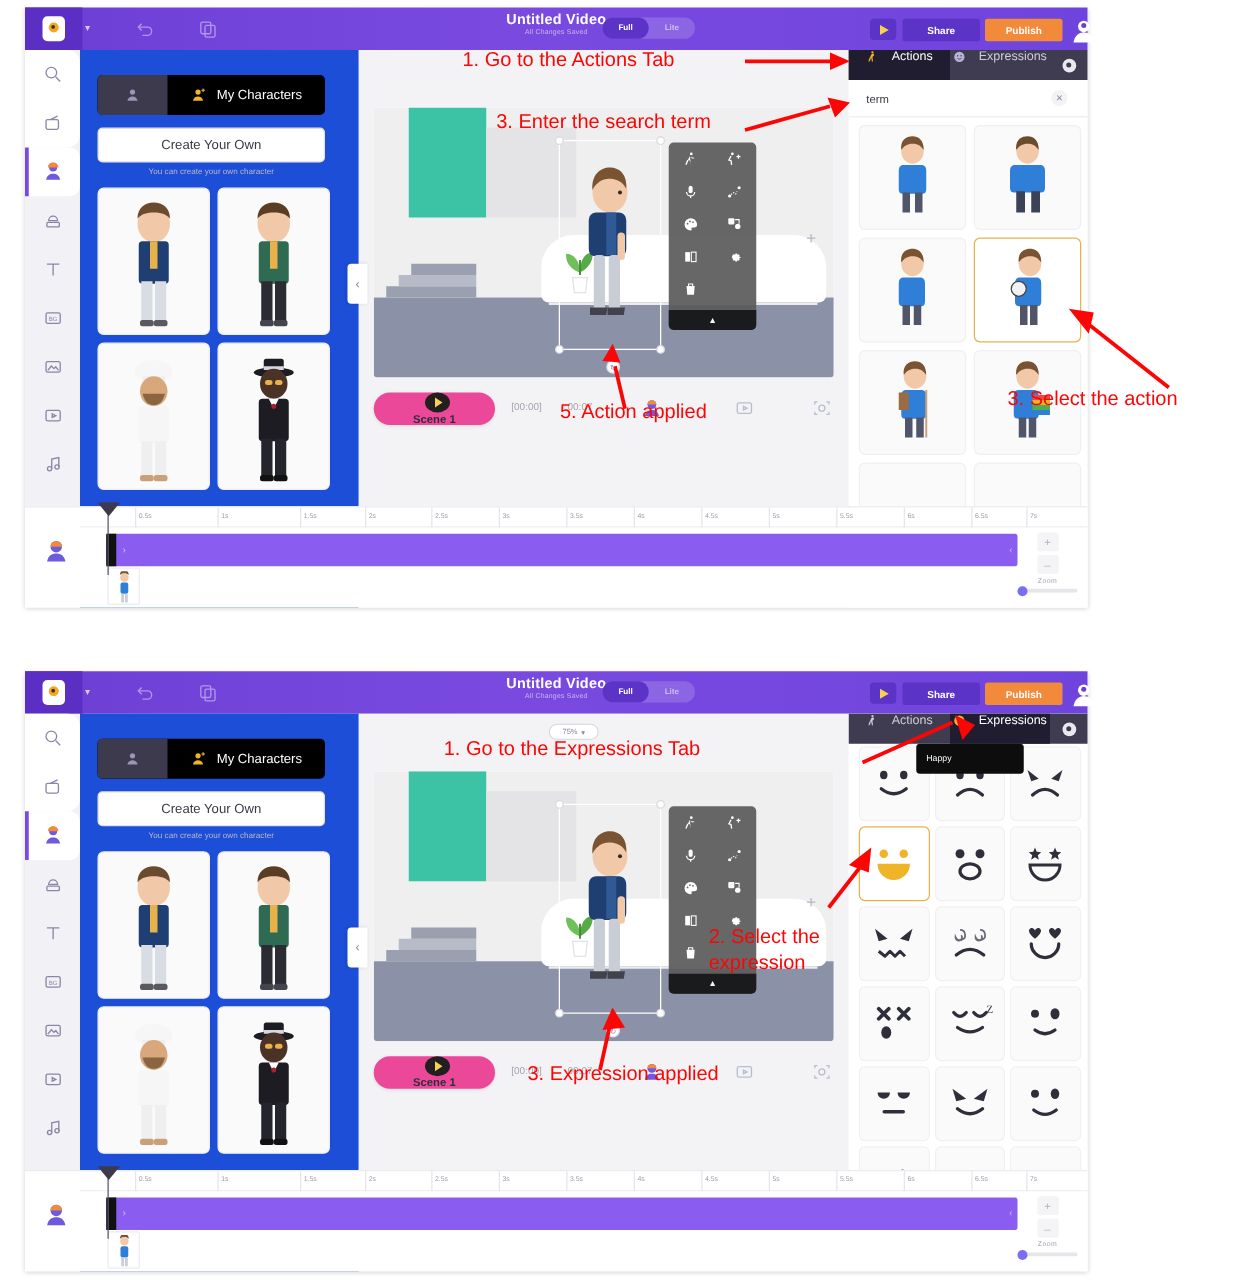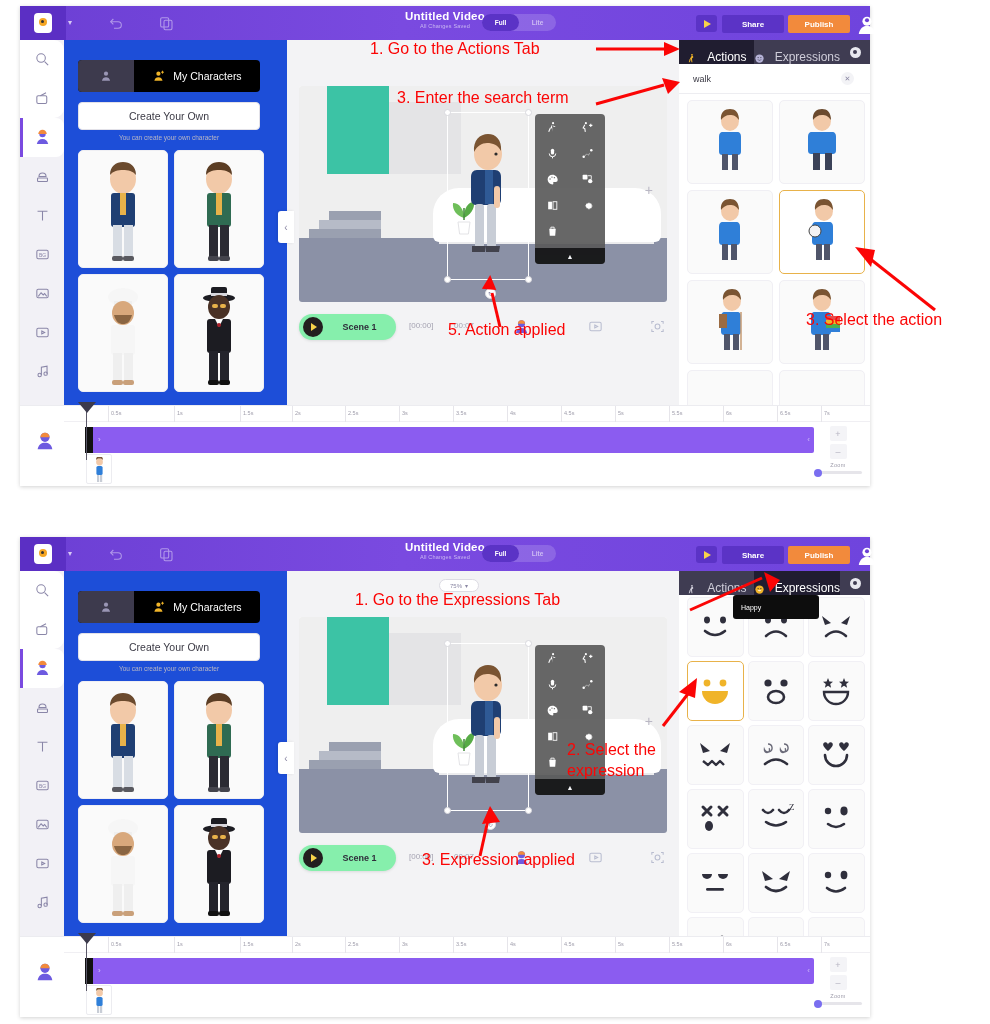--- a/index.html
+++ b/index.html
@@ -102,36 +102,36 @@
             font-size:6px; color:#8b88a4;}
   .charTool { position:absolute; left:236px; top:28px; width:70px; height:150px; background:#5b5b5b;
               border-radius:4px; opacity:.92; }
   .charTool .row { display:flex; }
   .charTool .cell { width:35px; height:26px; display:flex; align-items:center; justify-content:center; }
   .charTool .cell svg { width:13px; height:13px; fill:#fff; }
   .charTool .foot { position:absolute; left:0; right:0; bottom:0; height:16px; background:#111;
                     border-radius:0 0 4px 4px; display:flex;align-items:center;justify-content:center;
                     color:#fff; font-size:7px;}
   .playbar { position:absolute; left:12px; top:272px; width:368px; height:32px; }
-  .scenepill { position:absolute; left:0; top:2px; width:97px; height:26px; background:#86efac;
-               border-radius:14px; display:flex; align-items:center; box-shadow:0 1px 3px rgba(0,0,0,.10);}
+  .scenepill { position:absolute; left:0; top:2px; width:97px; height:26px; background:#ec4899;
+               border-radius:14px; display:flex; align-items:center; box-shadow:0 1px 3px rgba(0,0,0,.10);flex-direction:column;}
   .scenepill .pb { width:20px; height:20px; border-radius:50%; background:#231f20; margin-left:4px;
                    display:flex;align-items:center;justify-content:center;}
   .scenepill .pb i{ width:0;height:0;border-left:6px solid #f8d24b;border-top:4px solid transparent;
                     border-bottom:4px solid transparent; margin-left:2px;}
   .scenepill span{ flex:1; text-align:center; font-size:9px; font-weight:bold; color:#2f2d3a;}
   .tcode { position:absolute; top:9px; font-size:8px; color:#a5a3b2; }
   .pbico { position:absolute; top:6px; width:17px; height:17px; }
   .pbico svg { width:100%;height:100%; }
 
   
   .rpanel { position:absolute; left:659px; top:34px; width:191px; bottom:0; background:#fff; }
   .rtabs { position:absolute; left:0; top:0; width:191px; height:24px; background:#3f3c52; display:flex; }
-  .rtab { flex:1; display:flex; align-items:flex-end; justify-content:center; gap:10px;
-          font-size:12px; color:#cfcdd9; }
+  .rtab { flex:1; display:flex; align-items:flex-start; justify-content:center; gap:10px;
+          font-size:10px; color:#cfcdd9; }
   .rtab.on { background:#201d30; color:#fff; }
   .rtab svg { width:11px; height:11px; }
   .rgear { width:30px; display:flex; align-items:center; justify-content:center; }
   .rgear .d { width:11px;height:11px;border-radius:50%;background:#e8e8ef; position:relative;}
   .rgear .d:after{content:"";position:absolute;left:3.5px;top:3.5px;width:4px;height:4px;border-radius:50%;background:#3f3c52;}
   .searchrow { position:absolute; left:0; top:24px; width:191px; height:30px;
                border-bottom:1px solid #ededf1; display:flex; align-items:center; }
   .searchrow .val { margin-left:14px; font-size:9px; color:#3b3a45; }
   .searchrow .clr { position:absolute; right:16px; width:13px; height:13px; border-radius:50%;
                     background:#f3f3f6; display:flex;align-items:center;justify-content:center;
@@ -533,21 +533,21 @@
             <path d="M8.5 14a4 4 0 007 0" stroke="#3f3c52" stroke-width="1.4" fill="none"></path>
           </svg>
         <span>Expressions</span>
       </div>
       <div class="rgear">
           <div class="d"></div>
         </div>
     </div>
 
     <div class="searchrow">
-      <div class="val">walk</div>
+      <div class="val">term</div>
       <div class="clr">✕</div>
     </div>
 
     <div class="agrid">
       <div class="acard">
           <svg viewBox="0 0 44 68">
             <ellipse cx="22" cy="13" rx="9" ry="10" fill="#f2c9a8"></ellipse>
             <path d="M13 12c-1-8 4-11 9-11s9 3 9 11c-3-4-5-5-9-5s-7 2-9 5z" fill="#7a5432"></path>
             <path d="M15 24h14c3 0 4 2 4 5v14c0 3-1 4-4 4H15c-3 0-4-1-4-4V29c0-3 1-5 4-5z" fill="#2f7fd8"></path>
             <rect x="14" y="46" width="6" height="16" fill="#50556a"></rect>

